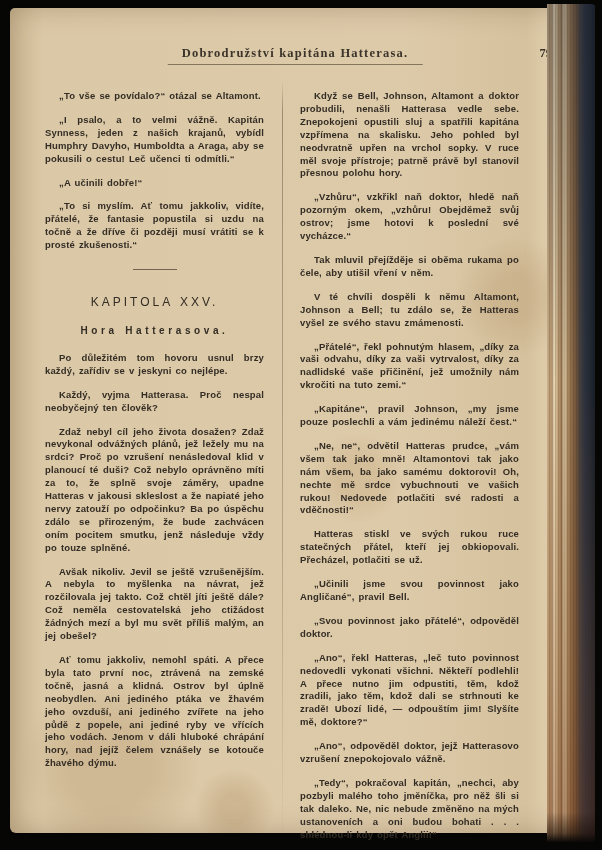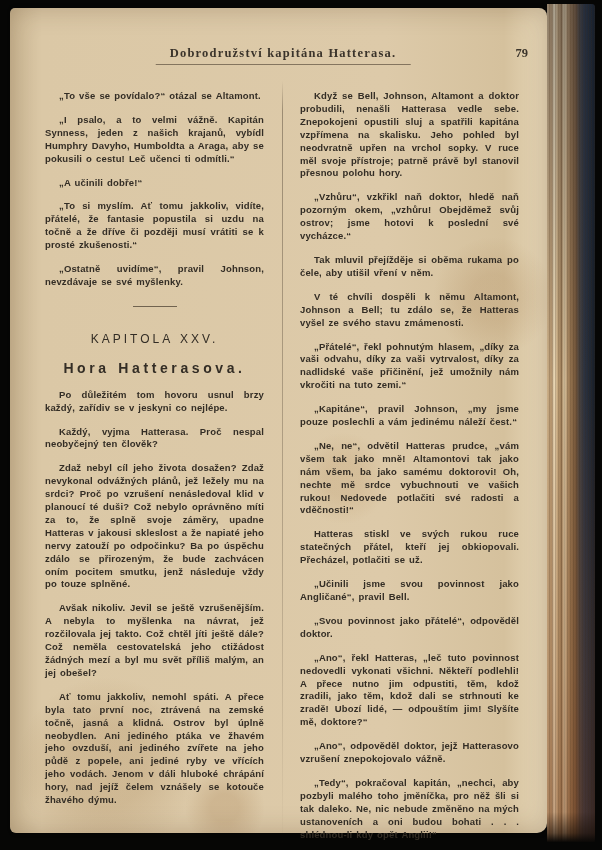--- a/index.html
+++ b/index.html
@@ -8,21 +8,21 @@
   
   .page{position:absolute;left:10px;top:8px;width:537px;height:825px;
         background:
           radial-gradient(circle at 18% 92%, rgba(150,110,60,.18) 0 40px, rgba(0,0,0,0) 90px),
           radial-gradient(circle at 62% 57%, rgba(160,115,60,.14) 0 18px, rgba(0,0,0,0) 46px),
           radial-gradient(circle at 40% 97%, rgba(150,105,55,.20) 0 14px, rgba(0,0,0,0) 40px),
           radial-gradient(circle at 90% 35%, rgba(150,105,55,.16) 0 22px, rgba(0,0,0,0) 60px),
           linear-gradient(90deg,#cdb995 0%,#dbc8a6 6%,#ddcaa9 70%,#d5c19d 92%,#e6d6b6 99%),
           #d9c6a4;
         border-radius:5px 8px 10px 6px;
-        box-shadow:inset 0 0 26px rgba(70,45,20,.25), 2px 0 4px rgba(0,0,0,.6);}
+        box-shadow:inset 0 0 26px rgba(70,45,20,.25), 2px 0 4px rgba(0,0,0,.6);padding-left:24px;}
   .page-inner{position:absolute;left:24px;top:38px;right:15px;bottom:30px;color:#332d25;}
   
   .header{position:relative;height:24px;}
   .running-title{position:absolute;left:50%;transform:translateX(-50%);
         font-family:"Liberation Serif",serif;font-size:12.5px;font-weight:700;
         letter-spacing:1.2px;color:#3b342b;white-space:nowrap;
         padding:0 14px 3px 14px;border-bottom:1px solid rgba(60,48,35,.55);}
   .page-number{position:absolute;right:4px;top:0;font-family:"Liberation Serif",serif;
         font-size:12.5px;font-weight:700;color:#3b342b;margin-left:36px;}
   
@@ -30,21 +30,21 @@
   .col{width:241px;font-size:9.5px;line-height:12.9px;font-weight:700;
        text-align:justify;letter-spacing:.15px;word-spacing:1.2px;color:#332d25;}
   .col p{margin:11px;text-indent:14px;}
   .col-divider{width:1px;margin:2px 6px 0 7px;
        background:linear-gradient(180deg,rgba(60,48,35,.0) 0,rgba(60,48,35,.4) 30px,
                   rgba(60,48,35,.25) 60%,rgba(60,48,35,.0) 100%);}
   
   .section-rule{width:44px;height:1px;background:rgba(55,45,33,.65);margin:17px auto 0 auto;}
   .chapter-heading{text-align:center;font-size:12px;font-weight:400;letter-spacing:3px;
        margin:26px 0 0 0;color:#332d25;}
-  .chapter-subheading{text-align:center;font-size:14px;font-weight:700;letter-spacing:3.6px;
+  .chapter-subheading{text-align:center;font-size:10px;font-weight:700;letter-spacing:3.6px;
        margin:16px 0 14px 0;color:#332d25;}
   
   .fore-edge{position:absolute;left:547px;top:4px;width:48px;height:838px;
        background:
          repeating-linear-gradient(90deg, rgba(0,0,0,0) 0 2px, rgba(60,40,20,.18) 2px 3px),
          linear-gradient(180deg, rgba(25,35,52,.30) 0%, rgba(25,35,52,.10) 30%,
                          rgba(0,0,0,0) 45%, rgba(130,70,35,.22) 80%, rgba(120,55,25,.35) 100%),
          linear-gradient(90deg,#cdb28b 0%,#b3936c 9%,#ead9b8 15%,#c6a87e 22%,#9a7a55 30%,
                          #dcc9a6 36%,#a8865f 44%,#8a6a48 52%,#73563b 60%,#46413f 68%,
                          #2b3240 78%,#202834 90%,#171d27 100%);
@@ -66,21 +66,20 @@
       </div>
 
       <div class="columns">
 
         <div class="col">
           <div>
               <p>„To vše se povídalo?“ otázal se Altamont.</p>
               <p>„I psalo, a to velmi vážně. Kapitán Synness, jeden z našich krajanů, vybídl Humphry Davyho, Humboldta a Araga, aby se pokusili o cestu! Leč učenci ti odmítli.“</p>
               <p>„A učinili dobře!“</p>
               <p>„To si myslím. Ať tomu jakkoliv, vidíte, přátelé, že fantasie popustila si uzdu na točně a že dříve či později musí vrátiti se k prosté zkušenosti.“</p>
-              <p>„Ostatně uvidíme“, pravil Johnson, nevzdávaje se své myšlenky.</p>
             </div>
           <div class="section-rule"></div>
           <div class="chapter-heading">KAPITOLA XXV.</div>
           <div class="chapter-subheading">Hora Hatterasova.</div>
           <div>
               <p>Po důležitém tom hovoru usnul brzy každý, zařídiv se v jeskyni co nejlépe.</p>
               <p>Každý, vyjma Hatterasa. Proč nespal neobyčejný ten člověk?</p>
               <p>Zdaž nebyl cíl jeho života dosažen? Zdaž nevykonal odvážných plánů, jež ležely mu na srdci? Proč po vzrušení nenásledoval klid v planoucí té duši? Což nebylo oprávněno míti za to, že splně svoje záměry, upadne Hatteras v jakousi skleslost a že napiaté jeho nervy zatouží po odpočinku? Ba po úspěchu zdálo se přirozeným, že bude zachvácen oním pocitem smutku, jenž následuje vždy po touze splněné.</p>
               <p>Avšak nikoliv. Jevil se ještě vzrušenějším. A nebyla to myšlenka na návrat, jež rozčilovala jej takto. Což chtěl jíti ještě dále? Což neměla cestovatelská jeho ctižádost žádných mezí a byl mu svět příliš malým, an jej obešel?</p>
               <p>Ať tomu jakkoliv, nemohl spáti. A přece byla tato první noc, ztrávená na zemské točně, jasná a klidná. Ostrov byl úplně neobydlen. Ani jediného ptáka ve žhavém jeho ovzduší, ani jediného zvířete na jeho půdě z popele, ani jediné ryby ve vřících jeho vodách. Jenom v dáli hluboké chrápání hory, nad jejíž čelem vznášely se kotouče žhavého dýmu.</p>

